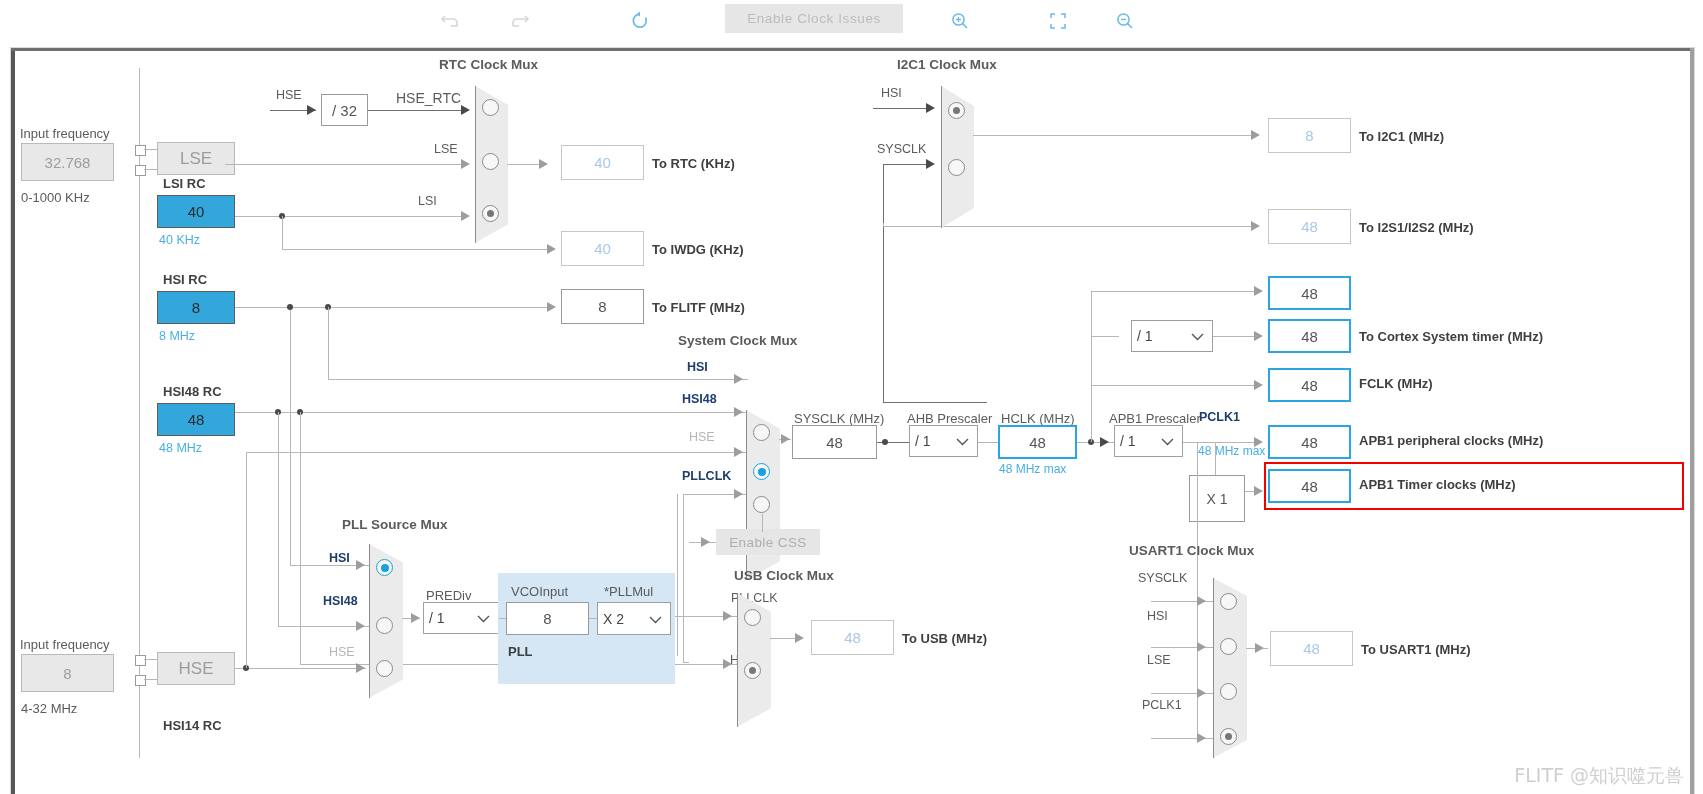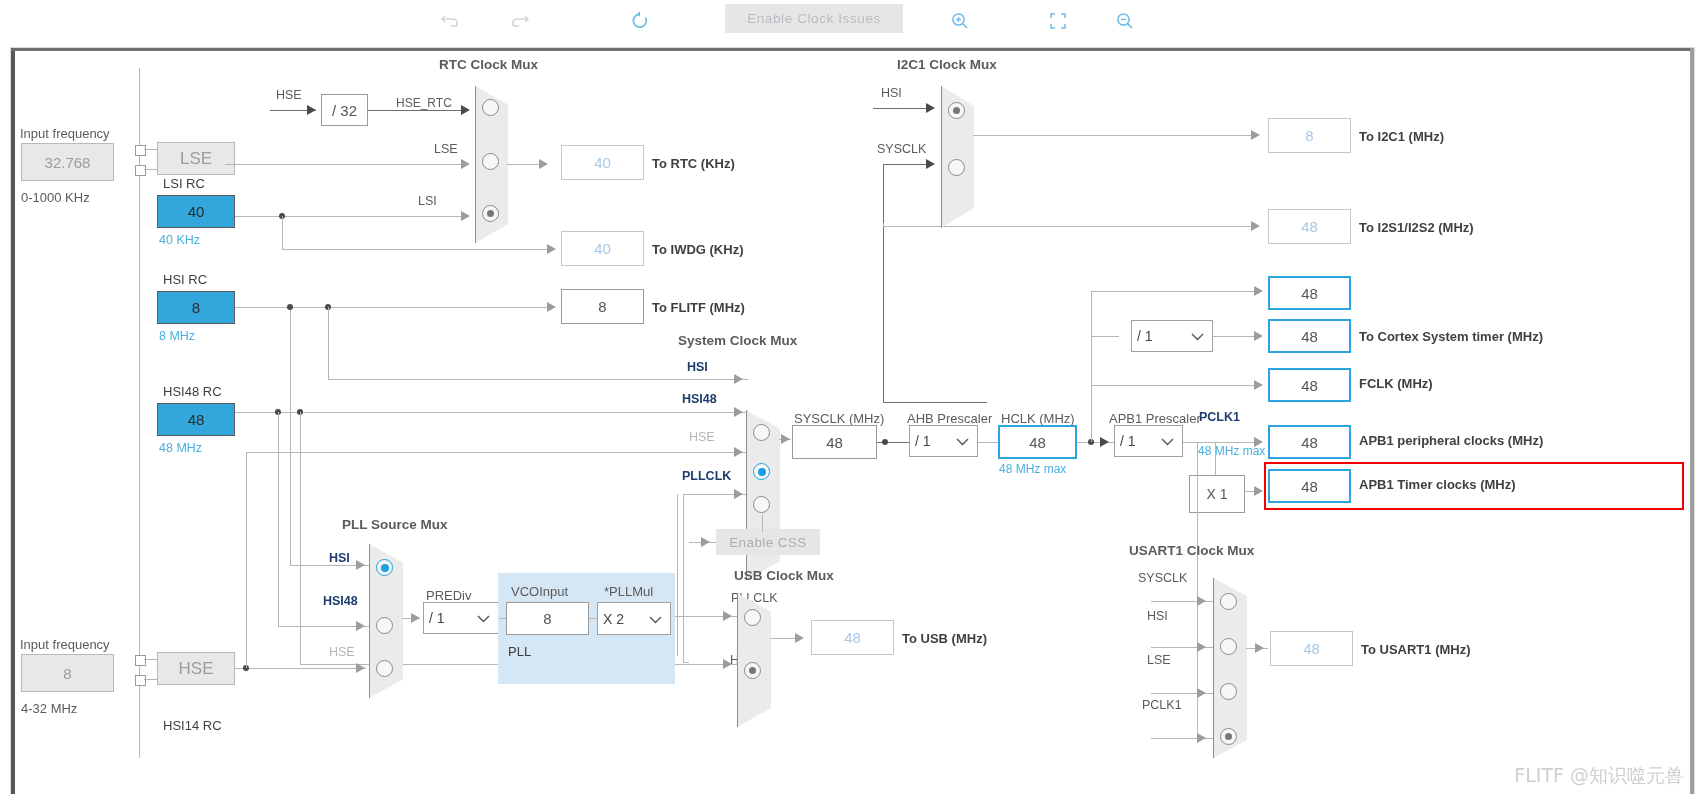--- a/index.html
+++ b/index.html
@@ -20,21 +20,21 @@
   #canvas{position:absolute;left:10px;top:47px;width:1683px;height:747px;
           background:#fff;border:1px solid #d9d9d9;overflow:hidden;}
   #canvas::before{content:"";position:absolute;left:0;top:0;width:4px;height:100%;
           background:#585858;}
   #canvas::after{content:"";position:absolute;right:0;top:0;width:4px;height:100%;
           background:#9e9e9e;}
   #topbar-shadow{position:absolute;left:0;top:0;width:100%;height:3px;background:#6f6f6f;}
 
   
   .lbl{position:absolute;font-size:13px;color:#5b5b5b;white-space:nowrap;}
-  .lbl.dark{color:#3f3f3f;}
+  .lbl.dark{color:#3f3f3f;font-weight:bold;}
   .lbl.bold{font-weight:bold;}
   .lbl.navy{color:#1d3e6e;font-weight:bold;}
   .lbl.gray{color:#b5b5b5;}
   .lbl.blue{color:#4aafe0;}
   .lbl.title{font-weight:bold;color:#5b5b5b;font-size:13.5px;}
 
   
   .box{position:absolute;box-sizing:border-box;display:flex;align-items:center;
        justify-content:center;font-size:15px;}
   .box.grayfill{background:#e8e8e8;border:1px solid #b9b9b9;color:#9d9d9d;}
@@ -186,21 +186,21 @@
 
   <div class="lbl dark" style="left:152px;top:670px">HSI14 RC</div>
 
   <div class="lbl title" style="left:428px;top:9px">RTC Clock Mux</div>
 
   <div class="lbl" style="left:265px;top:40px;font-size:12.5px">HSE</div>
   <div class="w wh" style="left:259px;top:62px;width:46px"></div>
   <div class="arw" style="left:296px;top:57px"></div>
   <div class="box plain" style="left:310px;top:46px;width:47px;height:32px;font-size:15px">/ 32</div>
 
-  <div class="lbl" style="left:385px;top:48px;font-size:12px">HSE_RTC</div>
+  <div class="lbl" style="left:385px;top:42px;font-size:14px">HSE_RTC</div>
   <div class="w wh" style="left:357px;top:62px;width:99px"></div>
   <div class="arw" style="left:450px;top:57px"></div>
 
   <div class="lbl" style="left:423px;top:94px;font-size:12.5px">LSE</div>
   <div class="w wh lt" style="left:214px;top:116px;width:242px"></div>
   <div class="arw lt" style="left:450px;top:111px"></div>
 
   <div class="lbl" style="left:407px;top:146px;font-size:12.5px">LSI</div>
   <div class="w wh lt" style="left:224px;top:168px;width:232px"></div>
   <div class="arw lt" style="left:450px;top:163px"></div>
@@ -375,21 +375,21 @@
     </span>
   </div>
 
   <div class="lbl navy" style="left:1188px;top:362px;font-size:12.5px">PCLK1</div>
   <div class="w wh lt" style="left:1172px;top:394px;width:73px"></div>
   <div class="arw lt" style="left:1243px;top:389px"></div>
   <div class="lbl blue" style="left:1187px;top:396px;font-size:12px">48 MHz max</div>
 
   <div class="w wv lt" style="left:1204px;top:394px;height:50px"></div>
   <div class="w wh lt" style="left:1204px;top:444px;width:20px"></div>
-  <div class="box plain" style="left:1178px;top:427px;width:56px;height:38px;font-size:14px;border-color:#9a9a9a">X 1</div>
+  <div class="box plain" style="left:1178px;top:427px;width:56px;height:47px;font-size:14px;border-color:#9a9a9a">X 1</div>
   <div class="w wh lt" style="left:1234px;top:443px;width:12px"></div>
   <div class="arw lt" style="left:1243px;top:438px"></div>
 
   <div class="w wv lt" style="left:1186px;top:394px;height:296px"></div>
   <div class="w wh lt" style="left:1140px;top:690px;width:62px"></div>
   <div class="arw lt" style="left:1186px;top:685px"></div>
 
   <div class="box active" style="left:1257px;top:228px;width:83px;height:34px">48</div>
 
   <div class="box active" style="left:1257px;top:271px;width:83px;height:34px">48</div>

